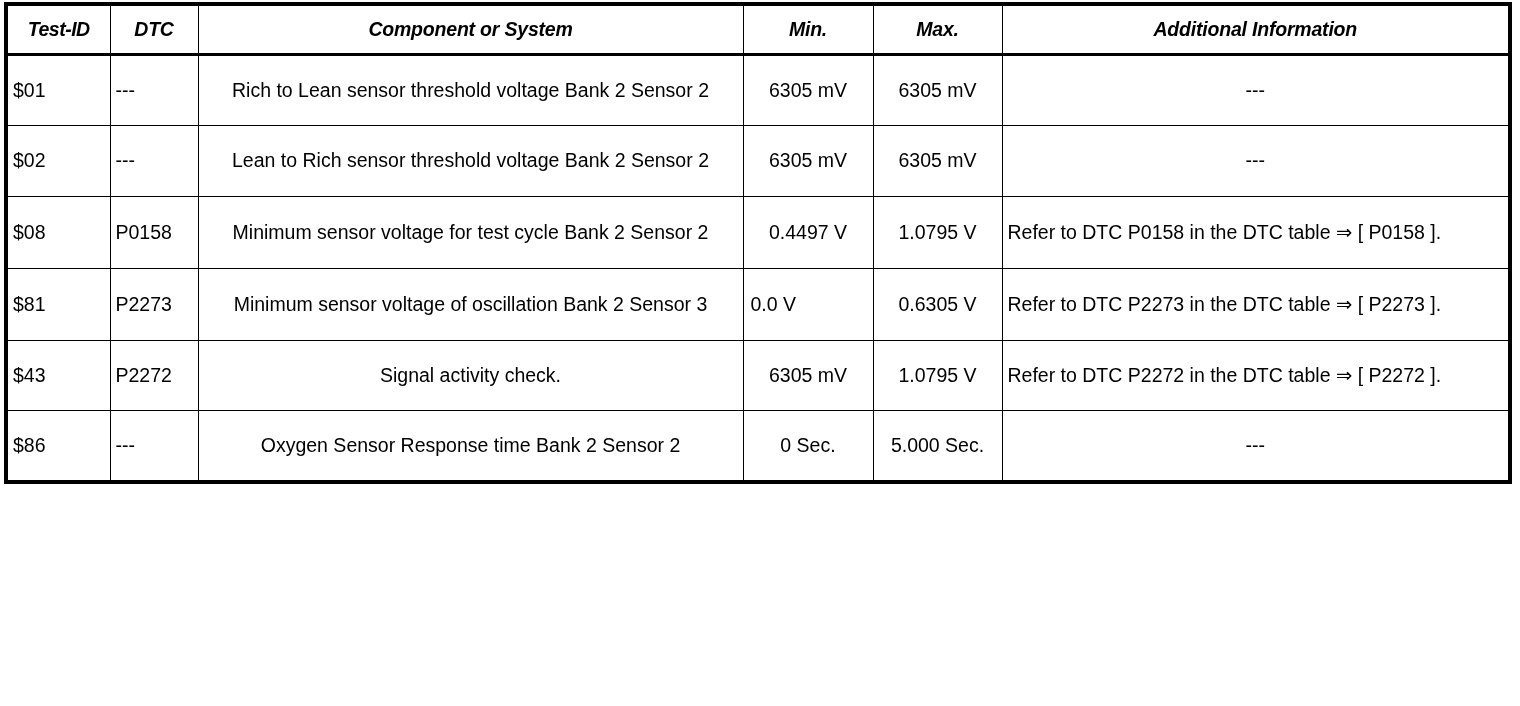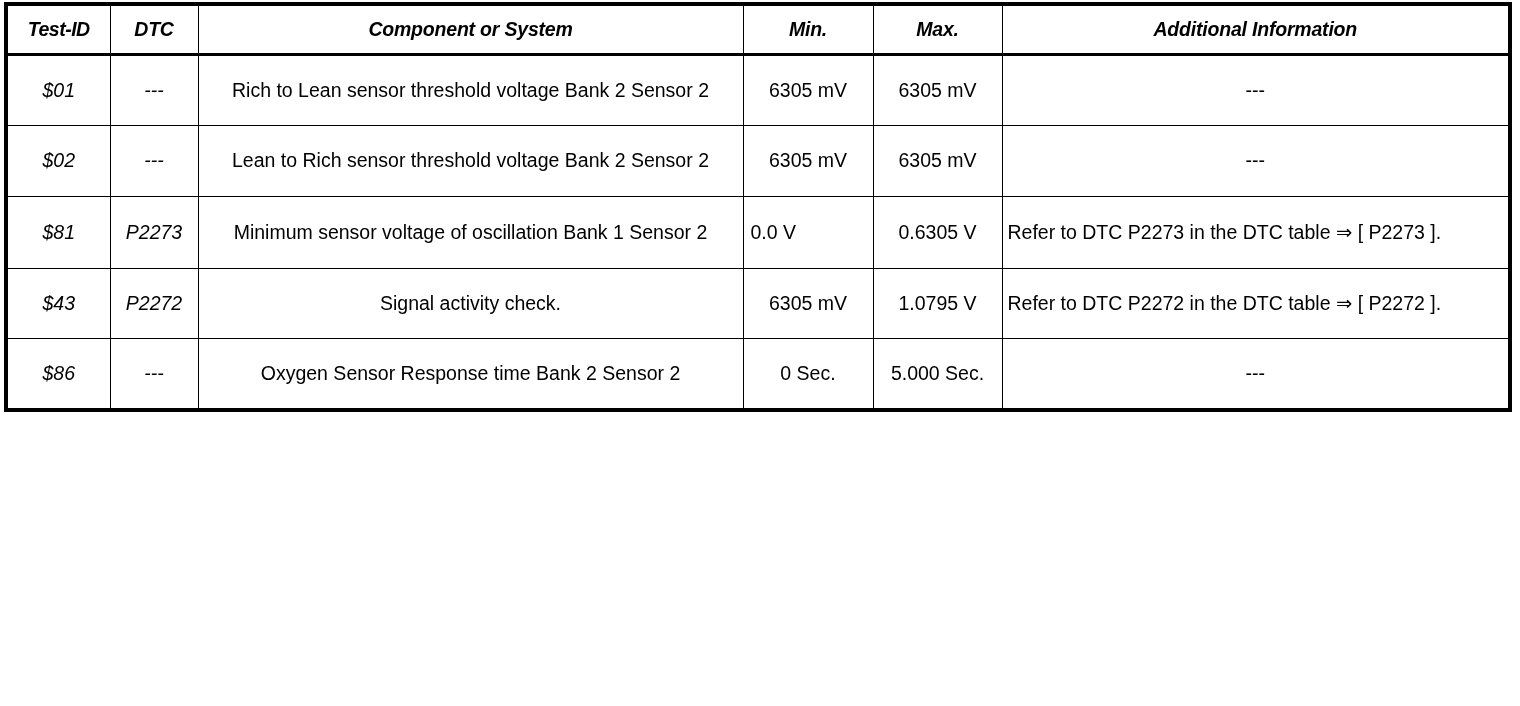--- a/index.html
+++ b/index.html
@@ -57,23 +57,22 @@
   }
   thead tr {
     border-bottom: 3px solid #000;
   }
   thead th.h-testid { letter-spacing: -0.5px; }
 
   tbody tr { }
 
   td.cell-testid,
   td.cell-dtc {
-    text-align: center;
+    text-align: left;
     white-space: nowrap;
-    font-style: italic;
   }
   td.cell-comp {
     text-align: center;
     vertical-align: top;
     padding-top: 6px;
     padding-left: 7px;
     margin-top: 36px;
   }
   td.cell-min,
   td.cell-max {
@@ -141,25 +140,33 @@
         <td class="cell-testid">$02</td>
         <td class="cell-dtc">---</td>
         <td class="cell-comp">Lean to Rich sensor threshold voltage Bank 2 Sensor 2</td>
         <td class="cell-min">6305 mV</td>
         <td class="cell-max">6305 mV</td>
         <td class="cell-addl align-center align-middle">---</td>
       </tr>
 
 
 
+      <tr style="height:72px;">
+        <td class="cell-testid">$08</td>
+        <td class="cell-dtc">P0158</td>
+        <td class="cell-comp">Minimum sensor voltage for test cycle Bank 2 Sensor 2</td>
+        <td class="cell-min">0.4497 V</td>
+        <td class="cell-max">1.0795 V</td>
+        <td class="cell-addl">Refer to DTC P0158 in the DTC table ⇒ [ P0158 ].</td>
+      </tr>
 
       <tr style="height:72px;">
         <td class="cell-testid">$81</td>
         <td class="cell-dtc">P2273</td>
-        <td class="cell-comp">Minimum sensor voltage of oscillation Bank 1 Sensor 2</td>
+        <td class="cell-comp">Minimum sensor voltage of oscillation Bank 2 Sensor 3</td>
         <td class="cell-min align-left">0.0 V</td>
         <td class="cell-max">0.6305 V</td>
         <td class="cell-addl">Refer to DTC P2273 in the DTC table ⇒ [ P2273 ].</td>
       </tr>
 
       <tr style="height:70px;">
         <td class="cell-testid">$43</td>
         <td class="cell-dtc">P2272</td>
         <td class="cell-comp">Signal activity check.</td>
         <td class="cell-min">6305 mV</td>

